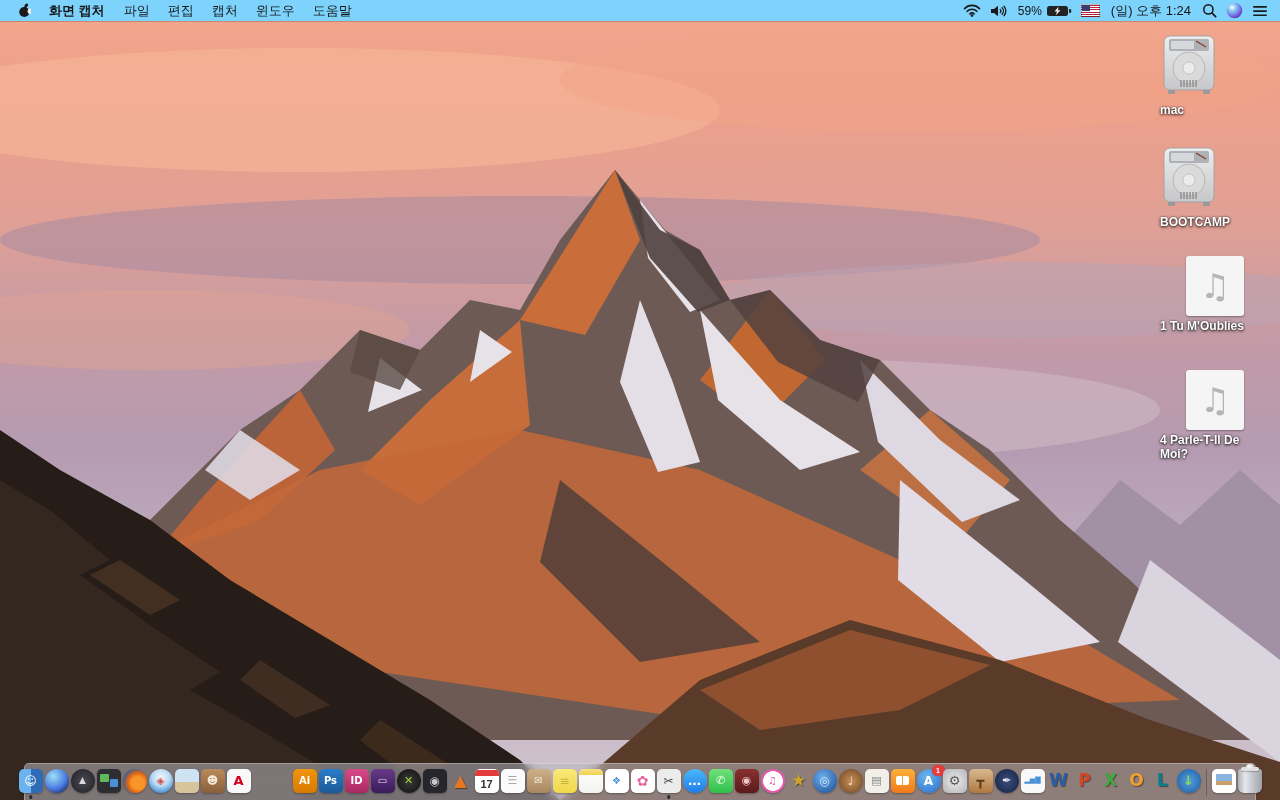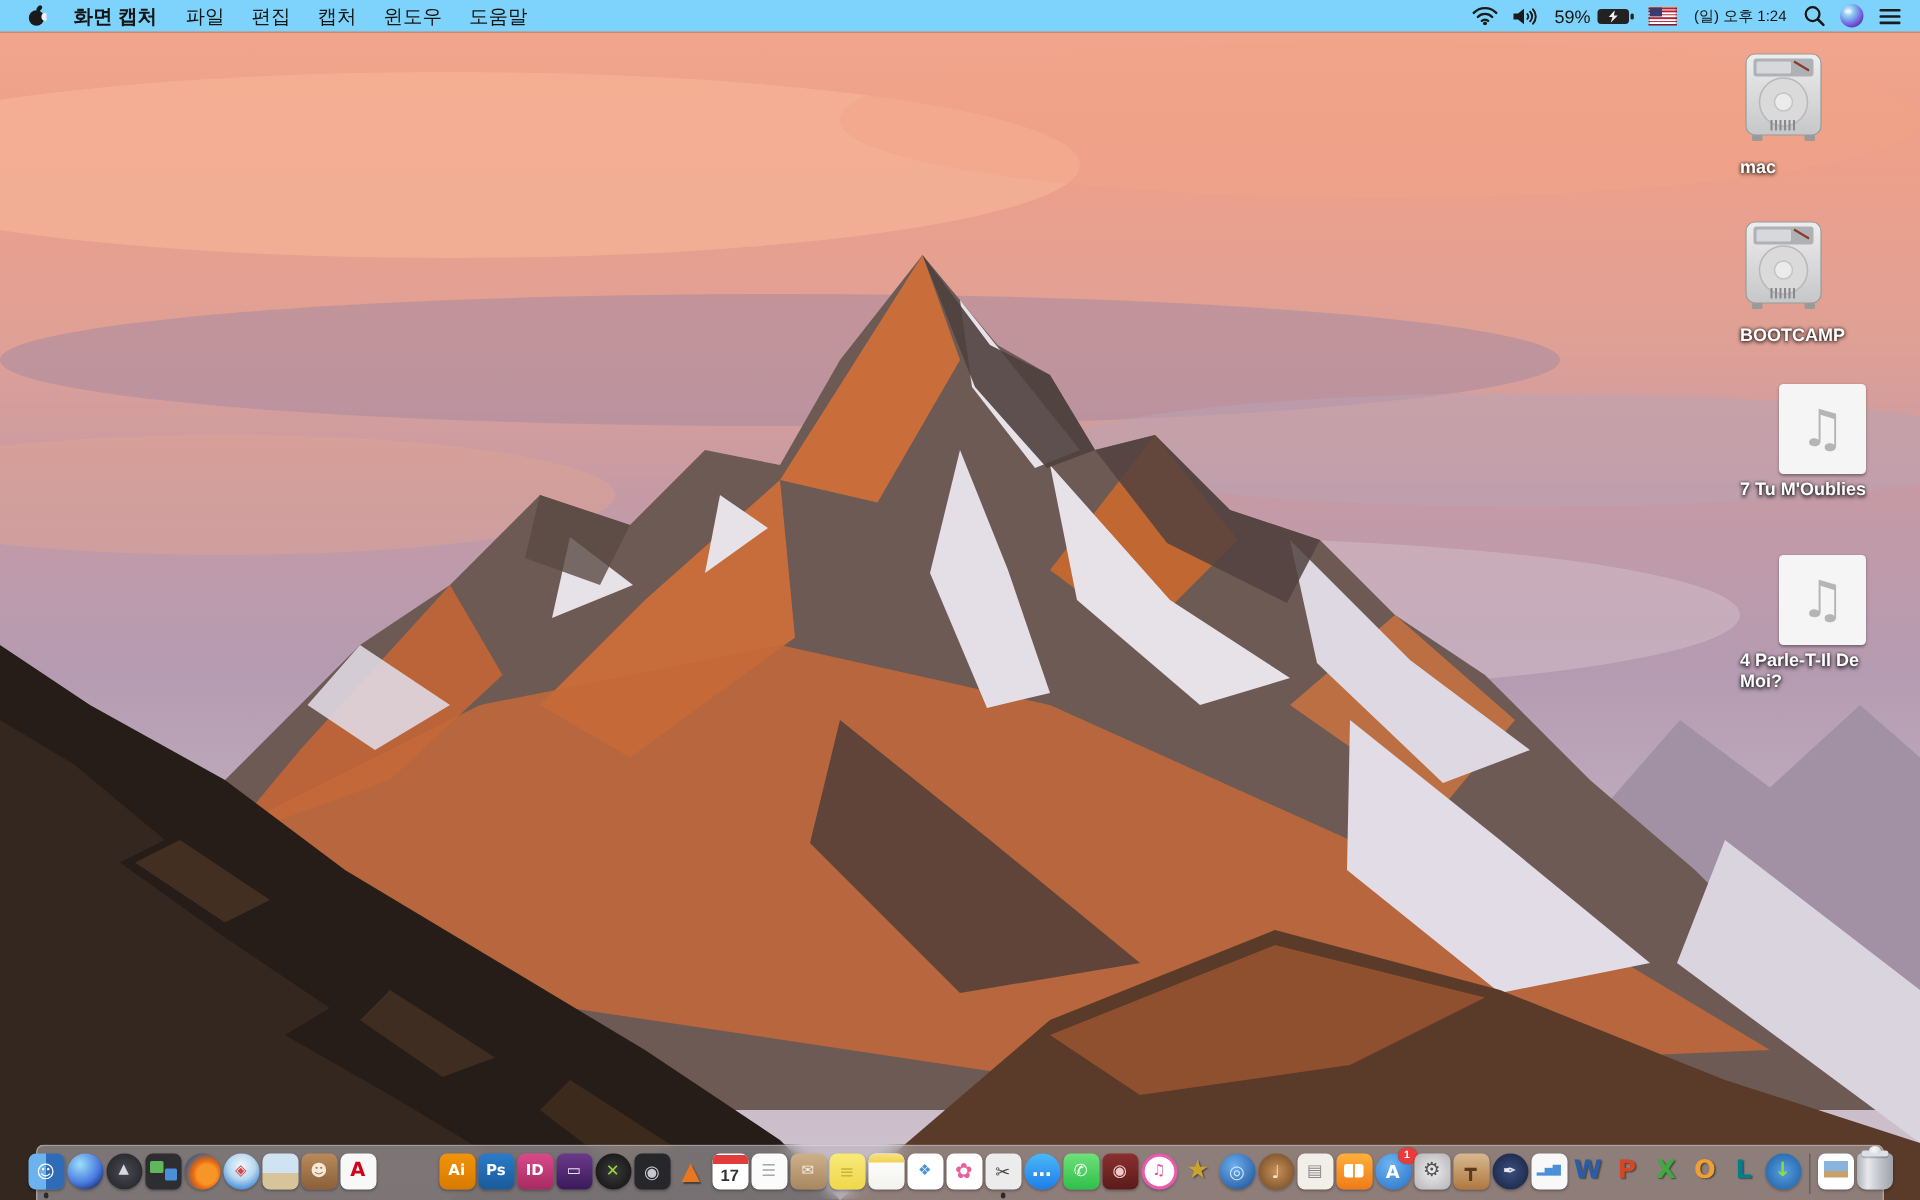--- a/index.html
+++ b/index.html
@@ -16,21 +16,21 @@
     background:#7dd3fc;display:flex;align-items:center;
     font-size:13px;color:#151515;
     box-shadow:0 1px 0 rgba(120,80,70,.35);
   }
   .menu-left{display:flex;align-items:center;padding-left:12px;}
   .menu-item{padding:0 9px;height:22px;display:flex;align-items:center;cursor:default;}
   .app-name{font-weight:bold;padding:0 10px;}
   .apple{padding:0 8px 0 6px;display:flex;align-items:center;}
   .menu-right{margin-left:auto;display:flex;align-items:center;gap:9px;padding-right:12px;font-size:12px;}
   .menu-right .mi{display:flex;align-items:center;height:22px;}
-  .clock{font-size:10px;padding:0 2px;}
+  .clock{font-size:13px;padding:0 2px;}
   .pct{font-size:12px;}
   .flag{width:17px;height:11px;position:relative;border:0.5px solid rgba(0,0,0,.25);
     background:repeating-linear-gradient(#b22234 0 1.1px,#fff 1.1px 2.2px);}
   .flag::before{content:"";position:absolute;top:0;left:0;width:8px;height:6px;background:#3c3b6e;}
   
   .desk-icon{position:absolute;left:1160px;width:110px;text-align:left;z-index:10;cursor:default;}
   .desk-label{
     margin-top:3px;font-size:12px;font-weight:bold;color:#fff;line-height:14px;
     text-shadow:0 1px 3px rgba(0,0,0,.9),0 0 2px rgba(0,0,0,.6);
   }
@@ -271,21 +271,21 @@
     <rect x="8" y="56" width="7" height="4" rx="1" fill="#9a9a9c"></rect>
     <rect x="43" y="56" width="7" height="4" rx="1" fill="#9a9a9c"></rect>
   </svg>
   <div class="desk-label">BOOTCAMP</div>
 </div>
 
 <div class="desk-icon" style="top:256px">
   <div class="audio-box">
     <span class="note">♫</span>
   </div>
-  <div class="desk-label">7 Tu M'Oublies</div>
+  <div class="desk-label">1 Tu M'Oublies</div>
 </div>
 
 <div class="desk-icon" style="top:370px">
   <div class="audio-box">
     <span class="note">♫</span>
   </div>
   <div class="desk-label">4 Parle-T-Il De Moi?</div>
 </div>
 
 <div class="dock">

